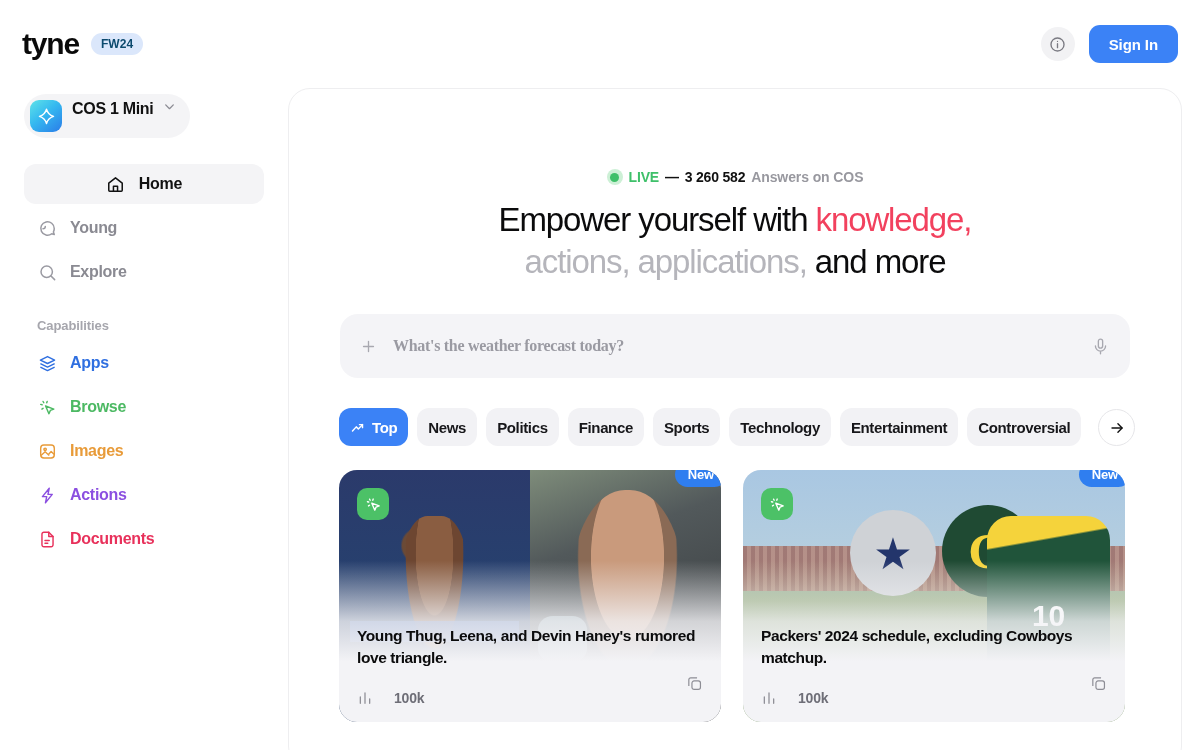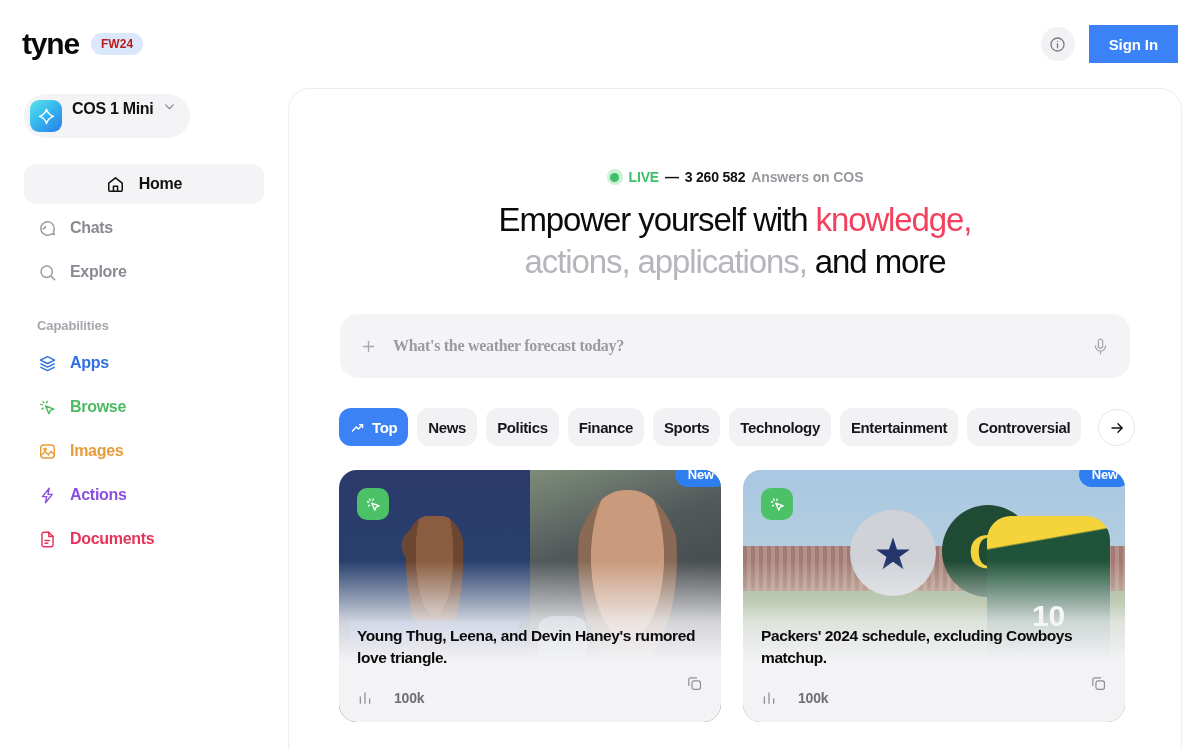--- a/index.html
+++ b/index.html
@@ -16,33 +16,33 @@
   .header {
     position: absolute; top: 0; left: 0; width: 1200px; height: 88px;
     display: flex; align-items: center; padding: 0 22px;
   }
   .brand { display: flex; align-items: center; gap: 12px; }
   .brand-logo {
     font-size: 30px; font-weight: 700; color: #0a0a0a;
     letter-spacing: -1.2px; line-height: 1;
   }
   .brand-badge {
-    background: #dbe7fb; color: #b91c1c; font-size: 12px; font-weight: 700;
+    background: #dbe7fb; color: #0c4a6e; font-size: 12px; font-weight: 700;
     padding: 4px 10px; border-radius: 999px; letter-spacing: .1px;
   }
   .header-right {
     margin-left: auto; display: flex; align-items: center; gap: 14px;
   }
   .info-btn {
     width: 34px; height: 34px; border-radius: 50%;
     background: #f2f2f4; display: flex; align-items: center; justify-content: center;
     cursor: pointer; border: none;
   }
   .signin-btn {
-    background: #3b82f6; color: #fff; border: none; border-radius: 0;
+    background: #3b82f6; color: #fff; border: none; border-radius: 11px;
     padding: 0 20px; height: 38px; font-size: 15px; font-weight: 700;
     font-family: "Liberation Sans", sans-serif; cursor: pointer;
     letter-spacing: -0.1px;
   }
 
   
   .sidebar {
     position: absolute; top: 88px; left: 0; width: 288px; height: 662px;
     padding: 0 24px;
   }
@@ -252,21 +252,21 @@
         <span class="nav-label">Home</span>
       </div>
 
       <div class="nav-item">
         <span class="nav-icon">
           <svg width="19" height="19" viewBox="0 0 24 24" fill="none" stroke="#9a9aa2" stroke-width="1.9" stroke-linecap="round" stroke-linejoin="round">
             <path d="M20.5 12a8.5 8.5 0 1 0-3.2 6.6l3.2.9-1-3.2A8.4 8.4 0 0 0 20.5 12z"></path>
             <path d="M9.2 9.4c0 1.6-1.3 2.9-2.9 2.9"></path>
           </svg>
         </span>
-        <span class="nav-label">Chats</span>
+        <span class="nav-label">Young</span>
       </div>
 
       <div class="nav-item">
         <span class="nav-icon">
           <svg width="19" height="19" viewBox="0 0 24 24" fill="none" stroke="#9a9aa2" stroke-width="1.9" stroke-linecap="round">
               <circle cx="11" cy="11" r="7.2"></circle>
               <path d="M16.4 16.4 21 21"></path>
             </svg>
         </span>
         <span class="nav-label">Explore</span>

